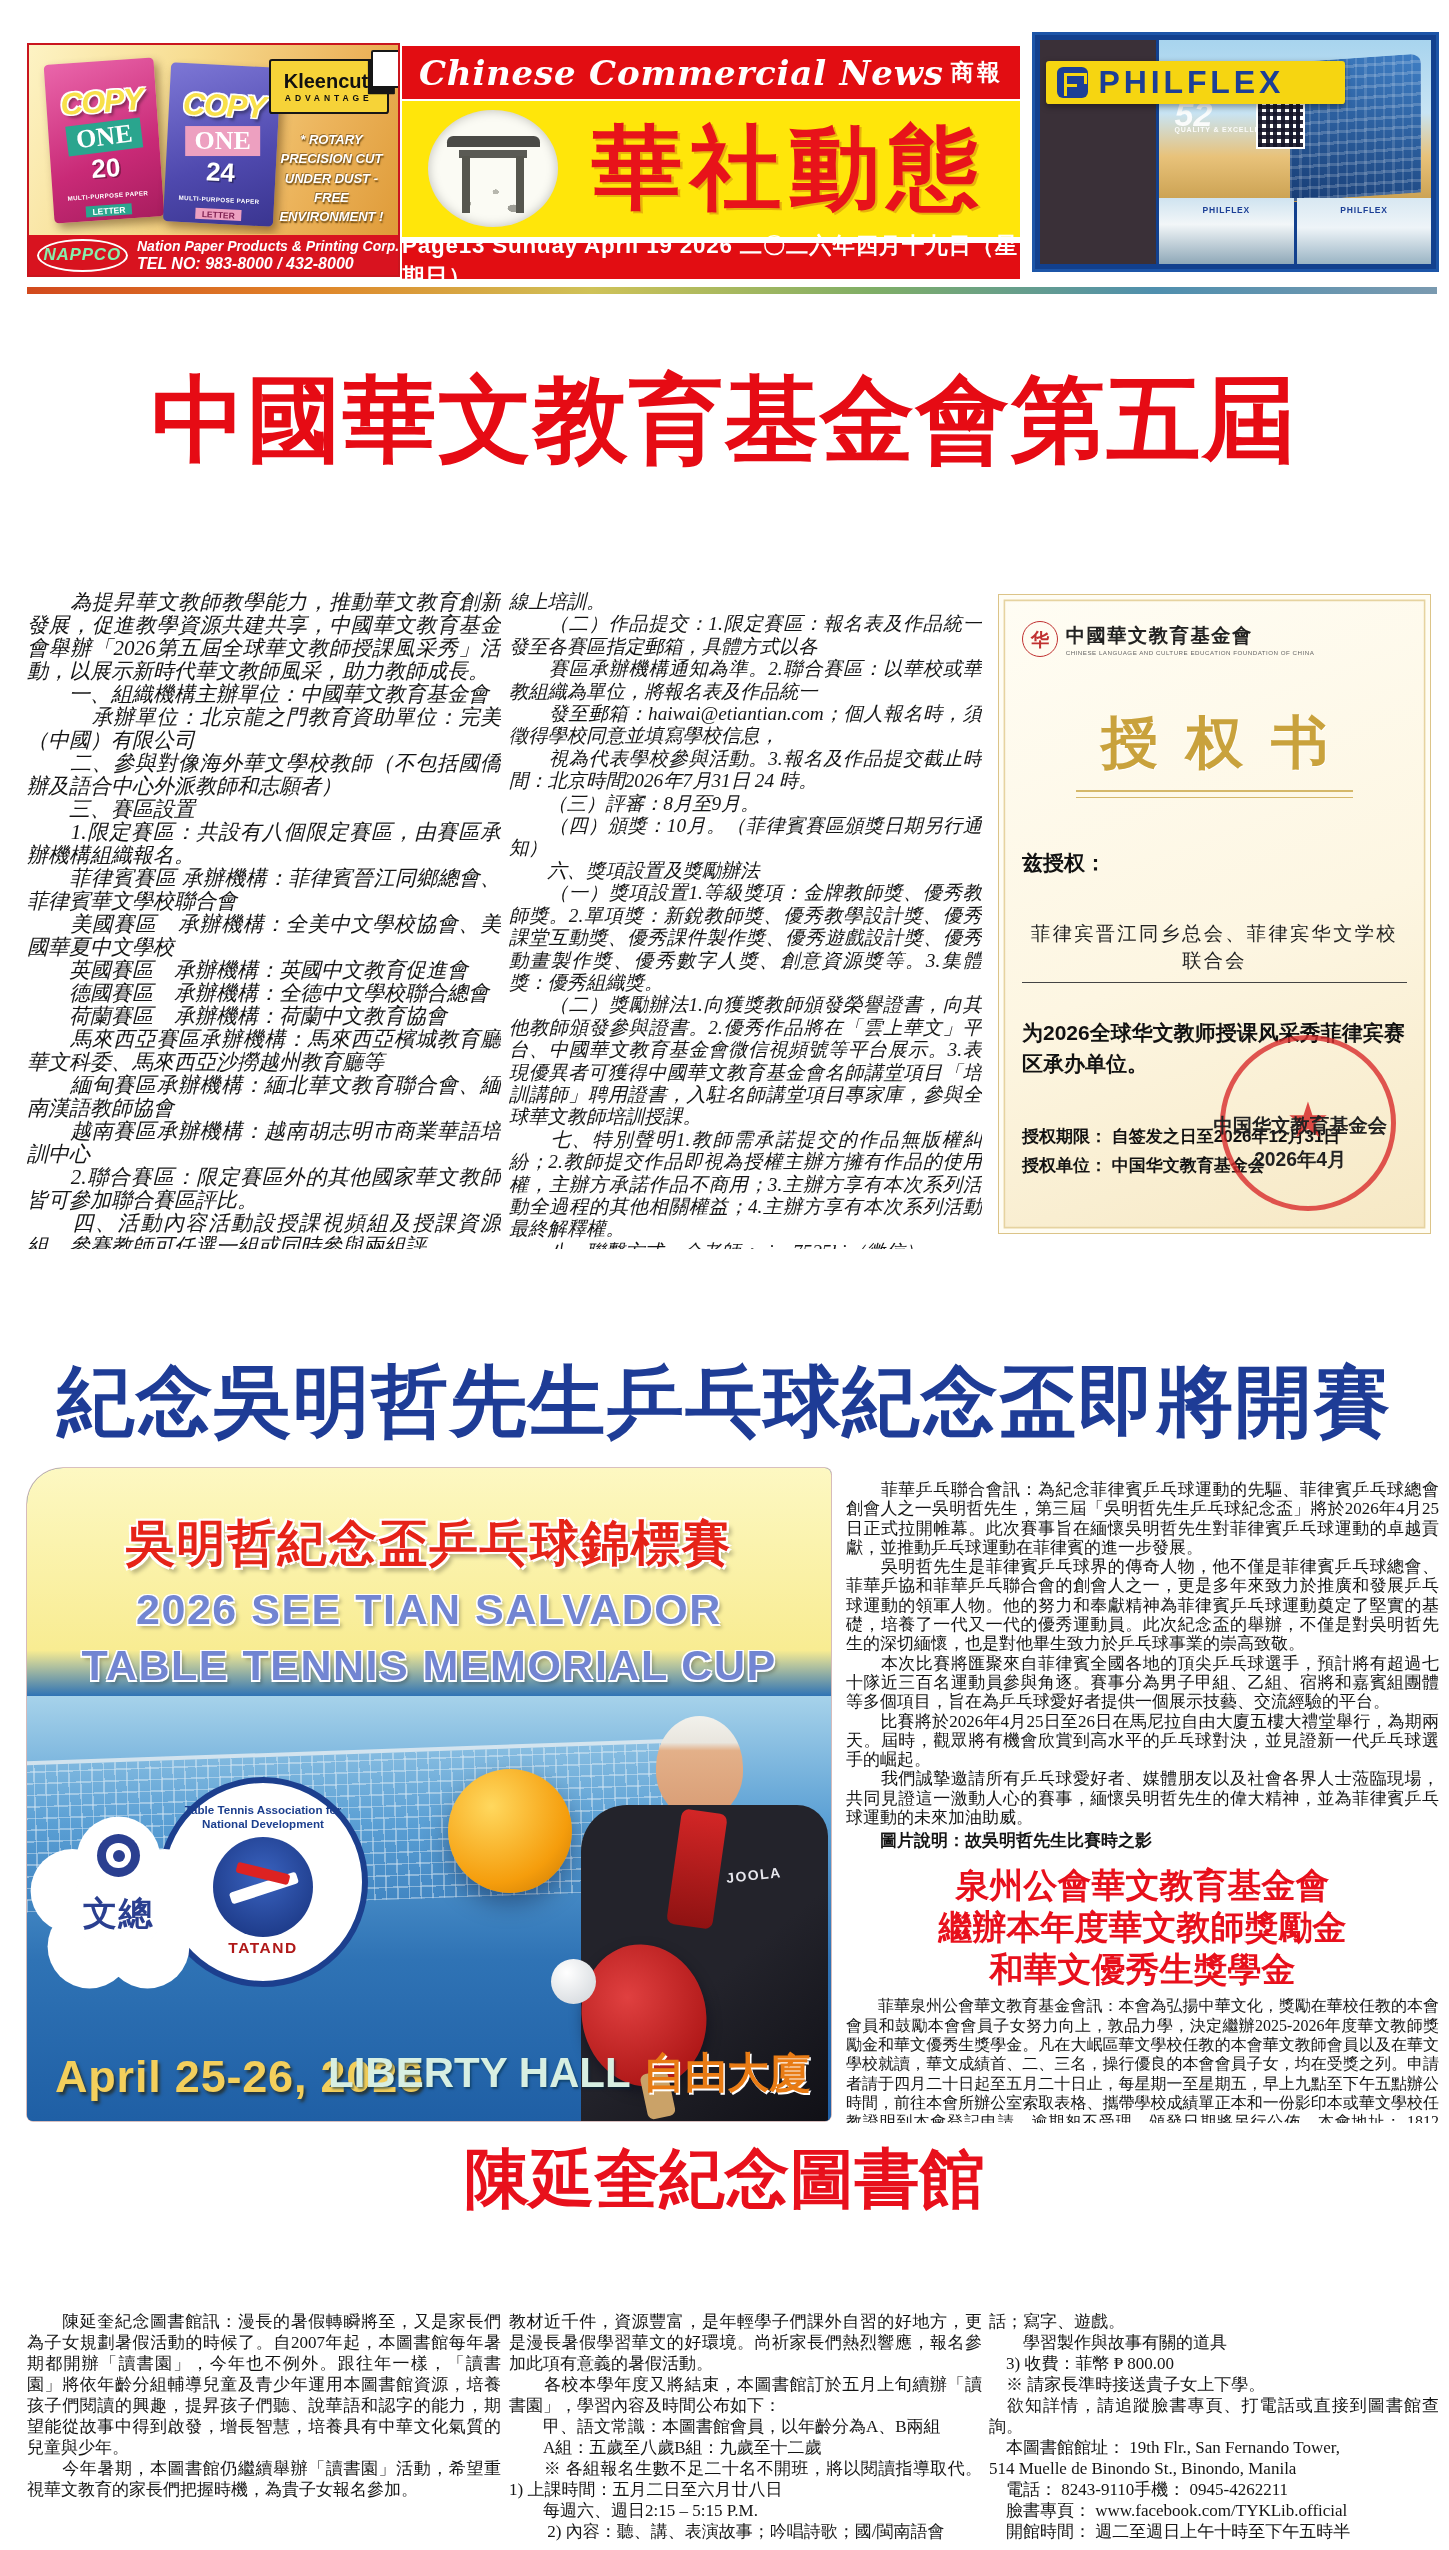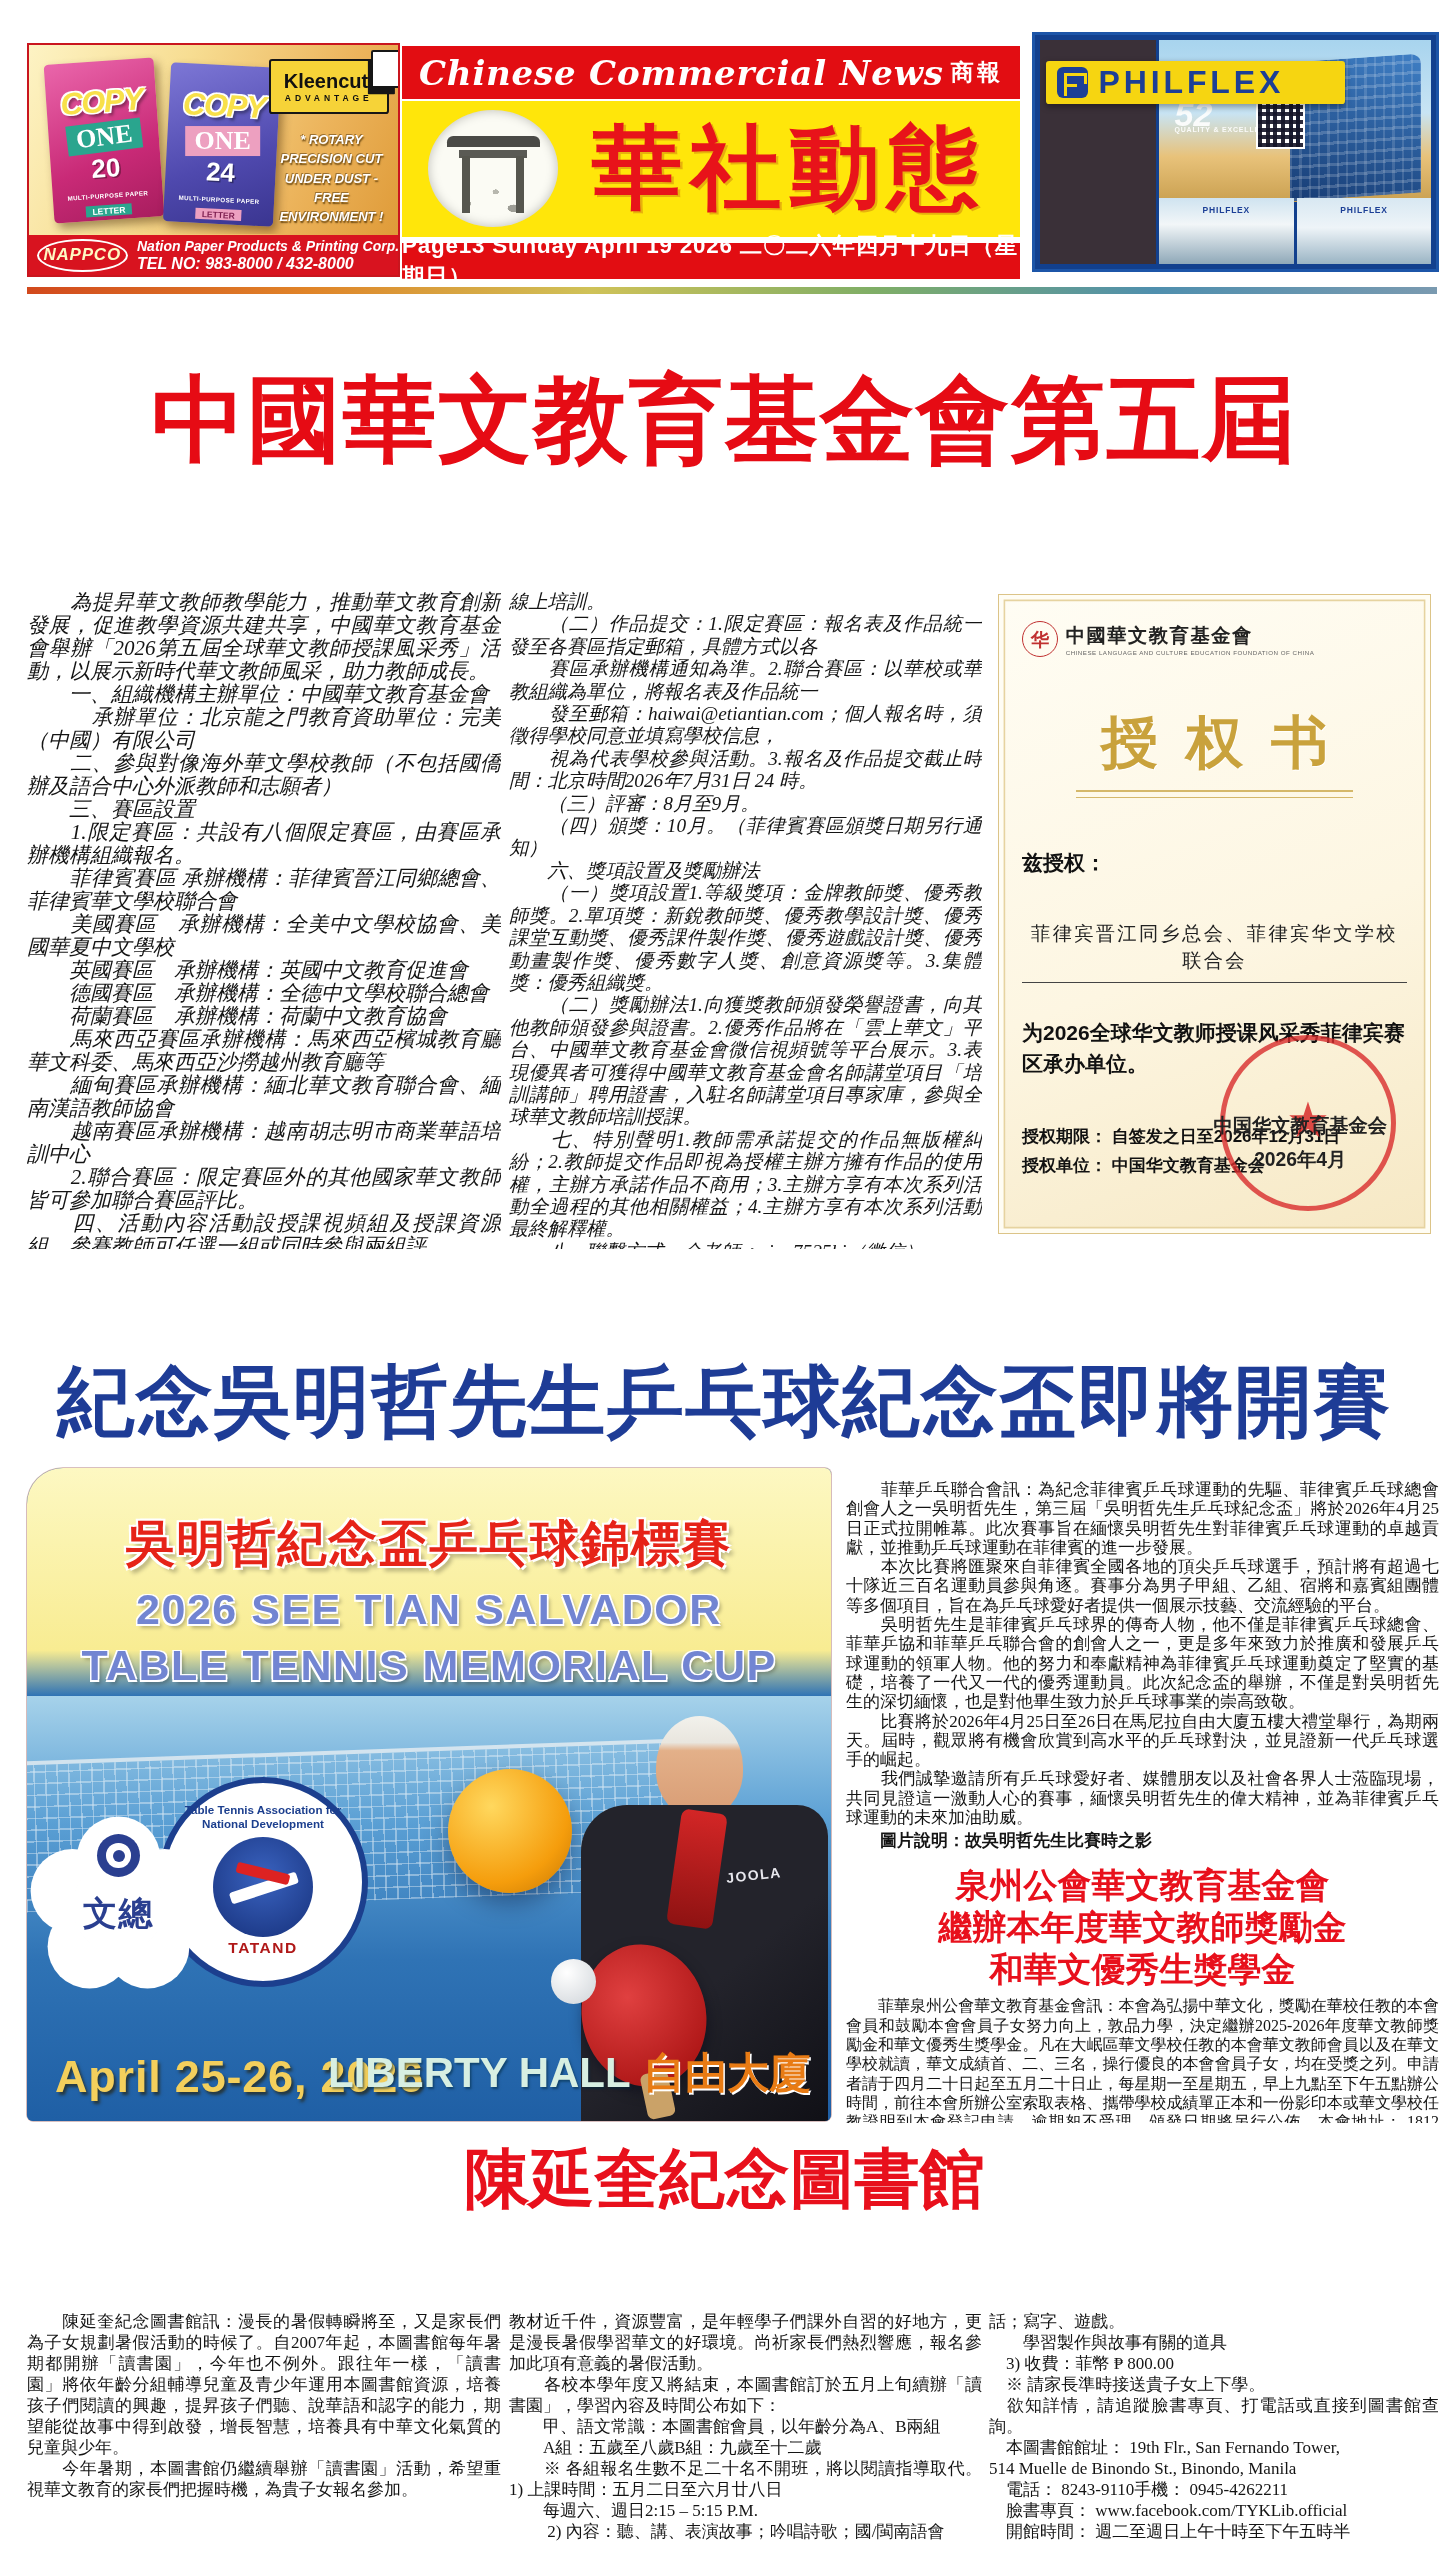--- a/index.html
+++ b/index.html
@@ -27,21 +27,21 @@
     border-radius:3.1px;display:flex;flex-direction:column;align-items:center;justify-content:center;}
   .kc-name{font:900 20px "Liberation Sans",sans-serif;color:#111;}
   .kc-sub{font:700 8.5px "Liberation Sans",sans-serif;color:#111;letter-spacing:3.9px;}
   .kc-icon{position:absolute;right:-14px;top:-10.8px;width:26px;height:34px;background:#fff;border:2.3px solid #161616;
     border-radius:2.3px;box-shadow:-4.6px 7.7px 0 -1.5px #161616;}
   .slogan{position:absolute;right:4.6px;top:85px;width:124px;text-align:center;
     font:italic 900 13px "Liberation Sans",sans-serif;color:#fff;line-height:19.3px;
     text-shadow:0.8px 1.5px 1.5px #6e4a12,-0.8px -0.8px 0 #9a7030;}
   .nappco-bar{position:absolute;left:0;right:0;bottom:0;height:40px;background:#d8131f;display:flex;align-items:center;gap:9.3px;padding:0 7.7px;}
   .nappco-oval{min-width:87px;height:29px;border:2.3px double #fff;border-radius:50%;display:flex;align-items:center;justify-content:center;
-    font:italic 900 17px "Liberation Sans",sans-serif;color:#fef9c3;letter-spacing:0.8px;}
+    font:italic 900 17px "Liberation Sans",sans-serif;color:#86efac;letter-spacing:0.8px;}
   .nappco-text{color:#fff;font:italic 700 14px "Liberation Sans",sans-serif;line-height:17px;white-space:nowrap;}
   .nappco-text .tel{font-size:16px;}
   #mast-center{position:absolute;left:402px;top:46px;width:618px;}
   .ccn-bar{height:53px;background:#e20d12;color:#fff;display:flex;align-items:center;padding:0 17px;}
   .ccn-script{font-family:"DejaVu Serif",serif;font-style:italic;font-weight:700;font-size:34px;letter-spacing:0.8px;}
   .ccn-tag{margin-left:auto;font:700 23px "Liberation Sans",sans-serif;letter-spacing:3.1px;}
   .mast-yellow{height:136px;background:#ffe60a;display:flex;align-items:center;margin-top:1.5px;}
   .arch{width:130px;height:117px;background:#fbfbf4;border-radius:50%;margin-left:26px;position:relative;overflow:hidden;flex:none;
     box-shadow:inset 0 0 10.8px rgba(0,0,0,.25);}
   .arch-roof{position:absolute;left:18.5px;right:18.5px;top:26px;height:10.8px;background:#4a4a46;border-radius:6.2px 6.2px 0 0;}
@@ -366,22 +366,22 @@
       <div class="poster-date">April 25-26, 2026</div>
       <div class="poster-venue">
         <span>LIBERTY HALL</span><span class="cn">自由大廈</span>
       </div>
     </div>
   </div>
 
   <div id="a2-col">
     <div>
         <p class="para">　　菲華乒乓聯合會訊：為紀念菲律賓乒乓球運動的先驅、菲律賓乒乓球總會創會人之一吳明哲先生，第三屆「吳明哲先生乒乓球紀念盃」將於2026年4月25日正式拉開帷幕。此次賽事旨在緬懷吳明哲先生對菲律賓乒乓球運動的卓越貢獻，並推動乒乓球運動在菲律賓的進一步發展。</p>
+        <p class="para">　　吳明哲先生是菲律賓乒乓球界的傳奇人物，他不僅是菲律賓乒乓球總會、菲華乒協和菲華乒乓聯合會的創會人之一，更是多年來致力於推廣和發展乒乓球運動的領軍人物。他的努力和奉獻精神為菲律賓乒乓球運動奠定了堅實的基礎，培養了一代又一代的優秀運動員。此次紀念盃的舉辦，不僅是對吳明哲先生的深切緬懷，也是對他畢生致力於乒乓球事業的崇高致敬。</p>
         <p class="para">　　本次比賽將匯聚來自菲律賓全國各地的頂尖乒乓球選手，預計將有超過七十隊近三百名運動員參與角逐。賽事分為男子甲組、乙組、宿將和嘉賓組團體等多個項目，旨在為乒乓球愛好者提供一個展示技藝、交流經驗的平台。</p>
-        <p class="para">　　吳明哲先生是菲律賓乒乓球界的傳奇人物，他不僅是菲律賓乒乓球總會、菲華乒協和菲華乒乓聯合會的創會人之一，更是多年來致力於推廣和發展乒乓球運動的領軍人物。他的努力和奉獻精神為菲律賓乒乓球運動奠定了堅實的基礎，培養了一代又一代的優秀運動員。此次紀念盃的舉辦，不僅是對吳明哲先生的深切緬懷，也是對他畢生致力於乒乓球事業的崇高致敬。</p>
         <p class="para">　　比賽將於2026年4月25日至26日在馬尼拉自由大廈五樓大禮堂舉行，為期兩天。屆時，觀眾將有機會欣賞到高水平的乒乓球對決，並見證新一代乒乓球選手的崛起。</p>
         <p class="para">　　我們誠摯邀請所有乒乓球愛好者、媒體朋友以及社會各界人士蒞臨現場，共同見證這一激動人心的賽事，緬懷吳明哲先生的偉大精神，並為菲律賓乒乓球運動的未來加油助威。</p>
       </div>
     <div class="caption">　　圖片說明：故吳明哲先生比賽時之影</div>
     <div class="a3-head">
       <div>泉州公會華文教育基金會</div>
       <div>繼辦本年度華文教師獎勵金</div>
       <div>和華文優秀生獎學金</div>
     </div>
     <div class="a3-body">　　菲華泉州公會華文教育基金會訊：本會為弘揚中華文化，獎勵在華校任教的本會會員和鼓勵本會會員子女努力向上，敦品力學，決定繼辦2025-2026年度華文教師獎勵金和華文優秀生獎學金。凡在大岷區華文學校任教的本會華文教師會員以及在華文學校就讀，華文成績首、二、三名，操行優良的本會會員子女，均在受獎之列。申請者請于四月二十日起至五月二十日止，每星期一至星期五，早上九點至下午五點辦公時間，前往本會所辦公室索取表格、攜帶學校成績單正本和一份影印本或華文學校任教證明到本會登記申請。逾期恕不受理。頒發日期將另行公佈。本會地址： 1812 Jose Abad Santos Avenue, Binondo, Manila。電話： 70041173；0917-8485658</div>

